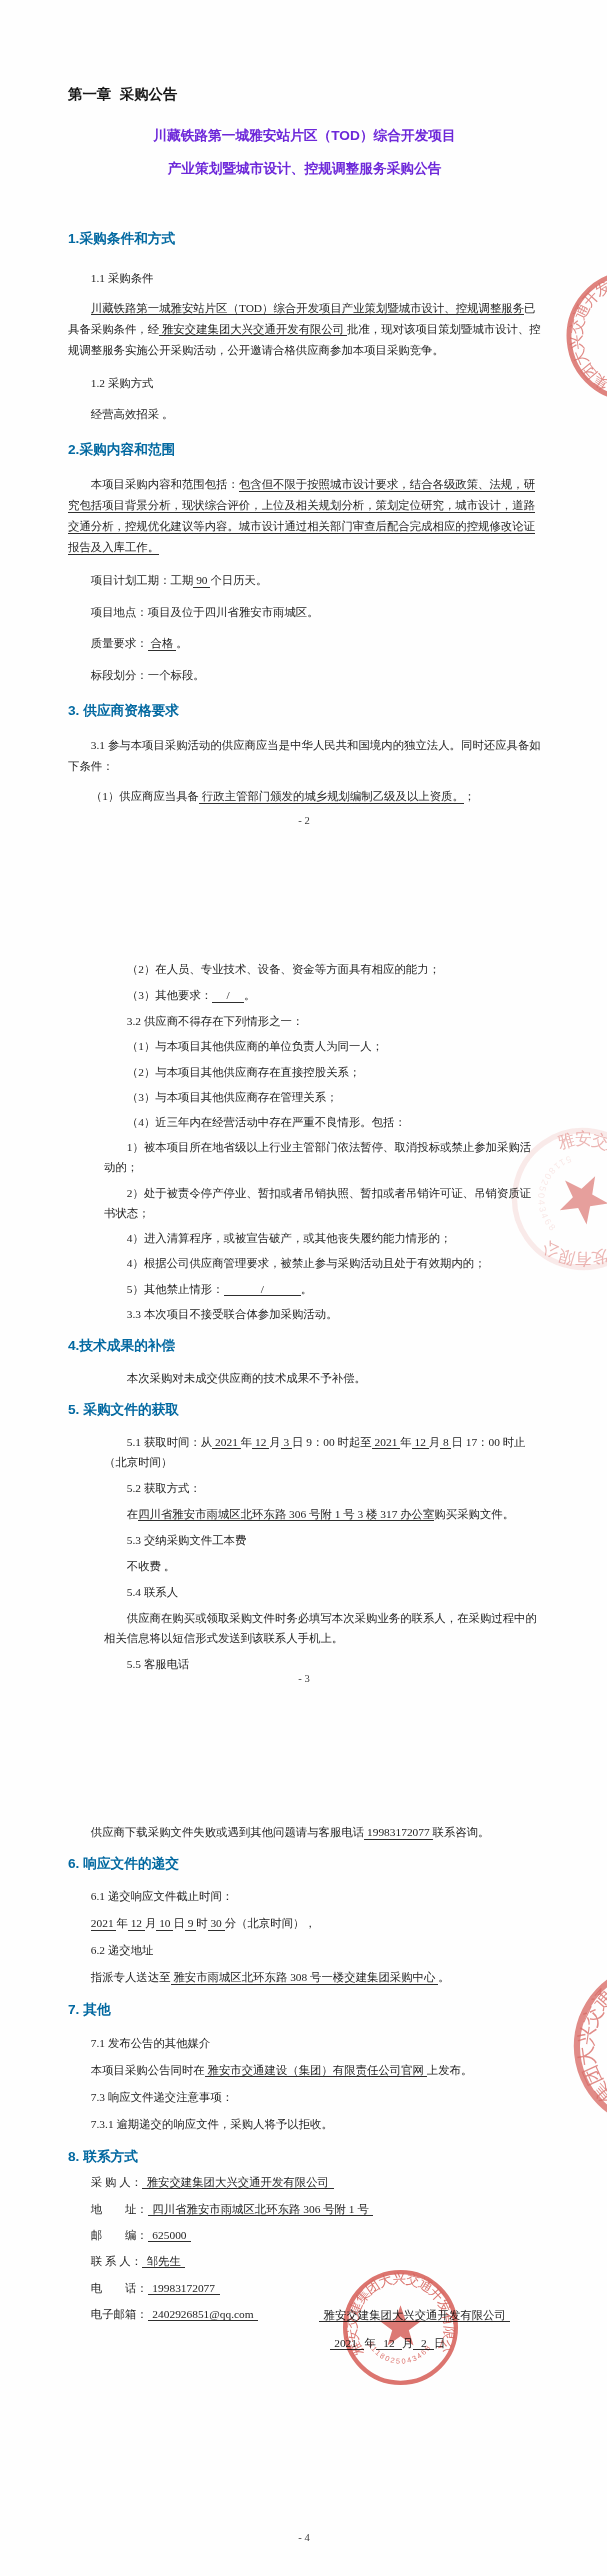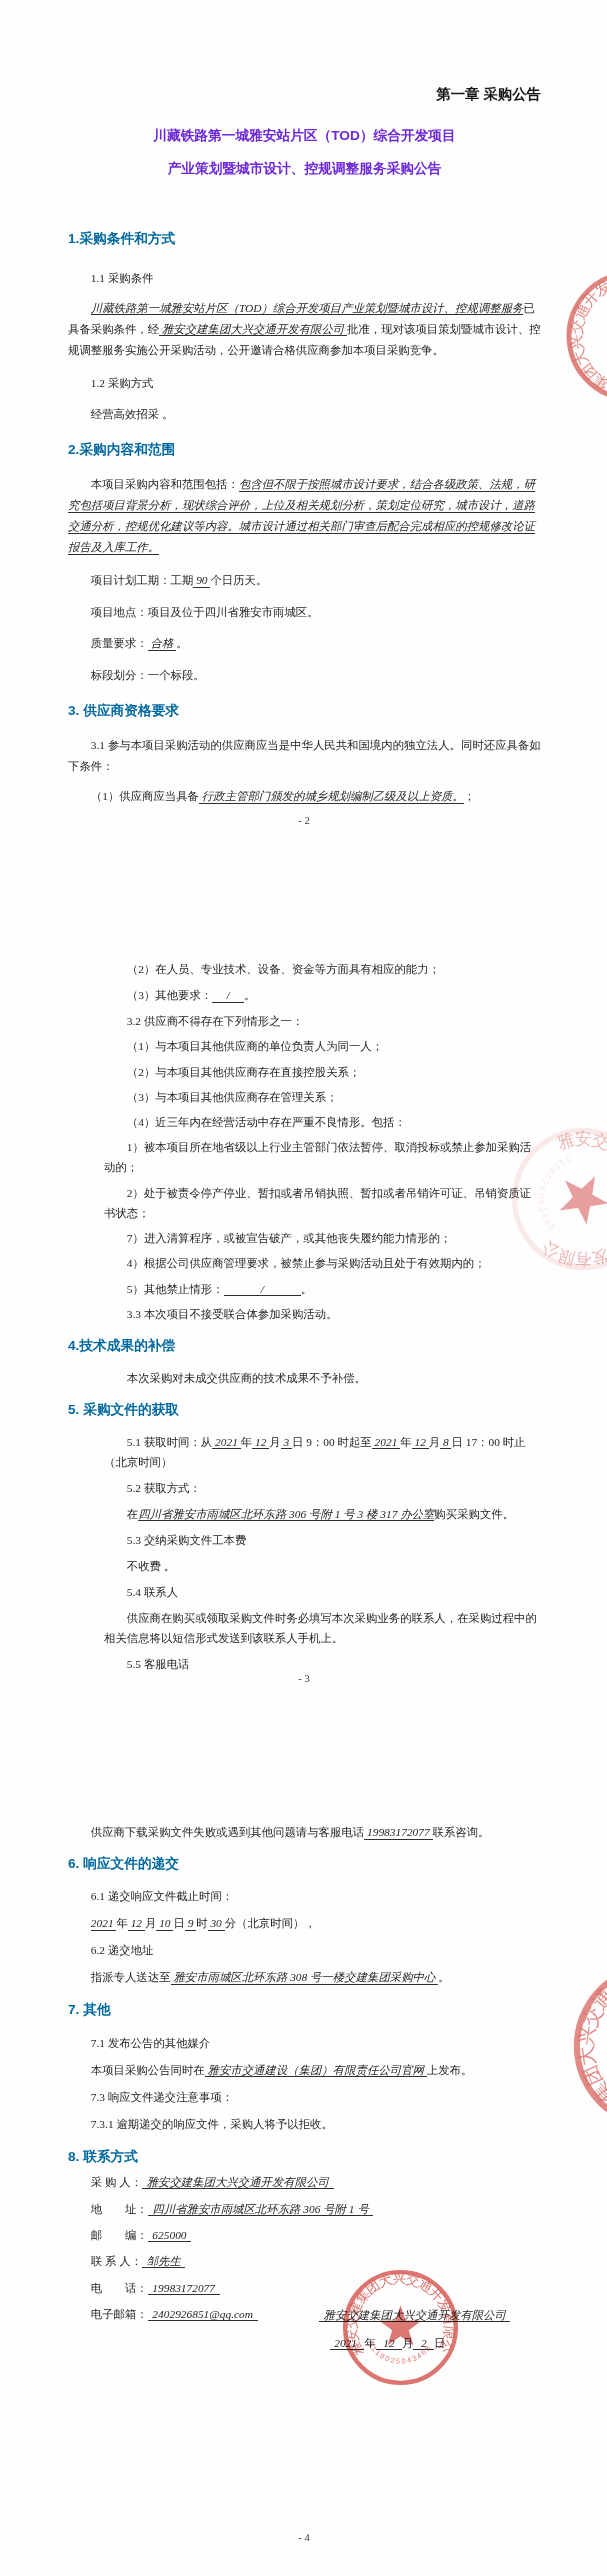--- a/index.html
+++ b/index.html
@@ -3,27 +3,27 @@
 <meta charset="utf-8">
 <style>
   html,body{margin:0;padding:0;background:#ffffff;}
   body{width:608px;font-family:"Liberation Serif","DejaVu Serif",serif;color:#222;}
   .doc{width:608px;}
   .page{position:relative;width:608px;overflow:hidden;background:#fefefe;box-sizing:border-box;}
   #pg2{height:859px;padding:85px 67px 0 68px;}
   #pg3{height:858px;padding:100px 67px 0 68px;}
   #pg4{height:859px;padding:105px 67px 0 68px;}
 
-  .chapter{text-align:right;font-family:Liberation Sans, sans-serif;font-weight:bold;font-size:14.4px;color:#161616;}
+  .chapter{text-align:left;font-family:Liberation Mono, monospace;font-weight:bold;font-size:14.4px;color:#161616;}
   .doc-title{margin-top:15px;text-align:center;font-family:"Liberation Sans","DejaVu Sans",sans-serif;font-weight:bold;font-size:13.7px;line-height:33px;color:#6d28d9;}
   .sec{font-family:"Liberation Sans","DejaVu Sans",sans-serif;font-weight:bold;font-size:13.7px;color:#0369a1;margin:0;line-height:20.5px;}
   .para,.row{font-size:11.4px;line-height:21px;margin:0;color:#242424;}
   #pg3 .para,#pg3 .row{line-height:20px;margin-left:36px;}
   .indent{text-indent:2em;}
-  .u{border-bottom:0.8px solid #2e2e2e;padding-bottom:0.8px;font-style:italic;}
+  .u{border-bottom:0.8px solid #2e2e2e;padding-bottom:0.8px;}
   .mt60{margin-top:44px}.mt24{margin-top:18px}.mt20{margin-top:15px}
   .mt18{margin-top:13.7px}.mt16{margin-top:12px}.mt14{margin-top:10.6px}
   .mt12{margin-top:9px}.mt8{margin-top:6px}.mt7{margin-top:5.3px}
   .pagenum{position:absolute;left:0;right:0;bottom:33px;text-align:center;font-size:10.6px;color:#3a3a3a;}
 
   .stamp{position:absolute;color:#d14a43;mix-blend-mode:multiply;}
   .stamp text{font-family:"Liberation Sans","DejaVu Sans",sans-serif;}
   #seal-edge-p2{left:562px;top:266px;width:140px;height:140px;transform:rotate(-95deg);opacity:.8;}
   #seal-edge-p3{left:507px;top:264px;width:152px;height:152px;transform:rotate(100deg);opacity:.62;}
   #seal-edge-p4{left:568px;top:240px;width:178px;height:178px;transform:rotate(-80deg);opacity:.8;}
@@ -82,21 +82,21 @@
   <section class="page" id="pg3">
     <div class="row indent">（2）在人员、专业技术、设备、资金等方面具有相应的能力；</div>
     <div class="row indent mt8"><span>（3）其他要求：</span><span class="u">　 / 　</span><span>。</span></div>
     <div class="row indent mt8">3.2 供应商不得存在下列情形之一：</div>
     <div class="row indent mt7">（1）与本项目其他供应商的单位负责人为同一人；</div>
     <div class="row indent mt7">（2）与本项目其他供应商存在直接控股关系；</div>
     <div class="row indent mt7">（3）与本项目其他供应商存在管理关系；</div>
     <div class="row indent mt7">（4）近三年内在经营活动中存在严重不良情形。包括：</div>
     <div class="row indent mt7">1）被本项目所在地省级以上行业主管部门依法暂停、取消投标或禁止参加采购活动的；</div>
     <div class="row indent mt7">2）处于被责令停产停业、暂扣或者吊销执照、暂扣或者吊销许可证、吊销资质证书状态；</div>
-    <div class="row indent mt7">7）进入清算程序，或被宣告破产，或其他丧失履约能力情形的；</div>
+    <div class="row indent mt7">4）进入清算程序，或被宣告破产，或其他丧失履约能力情形的；</div>
     <div class="row indent mt7">4）根据公司供应商管理要求，被禁止参与采购活动且处于有效期内的；</div>
     <div class="row indent mt7"><span>5）其他禁止情形：</span><span class="u">　　　 / 　　　</span><span>。</span></div>
     <div class="row indent mt7">3.3 本次项目不接受联合体参加采购活动。</div>
 
     <div class="sec mt16">4.技术成果的补偿</div>
     <div class="row indent mt16">本次采购对未成交供应商的技术成果不予补偿。</div>
 
     <div class="sec mt16">5. 采购文件的获取</div>
     <p class="para indent mt14"><span>5.1 获取时间：从</span><span class="u"> 2021 </span><span>年</span><span class="u"> 12 </span><span>月</span><span class="u"> 3 </span><span>日 9：00 时起至</span><span class="u"> 2021 </span><span>年</span><span class="u"> 12 </span><span>月</span><span class="u"> 8 </span><span>日 17：00 时止（北京时间）</span></p>
     <div class="row indent mt8">5.2 获取方式：</div>

